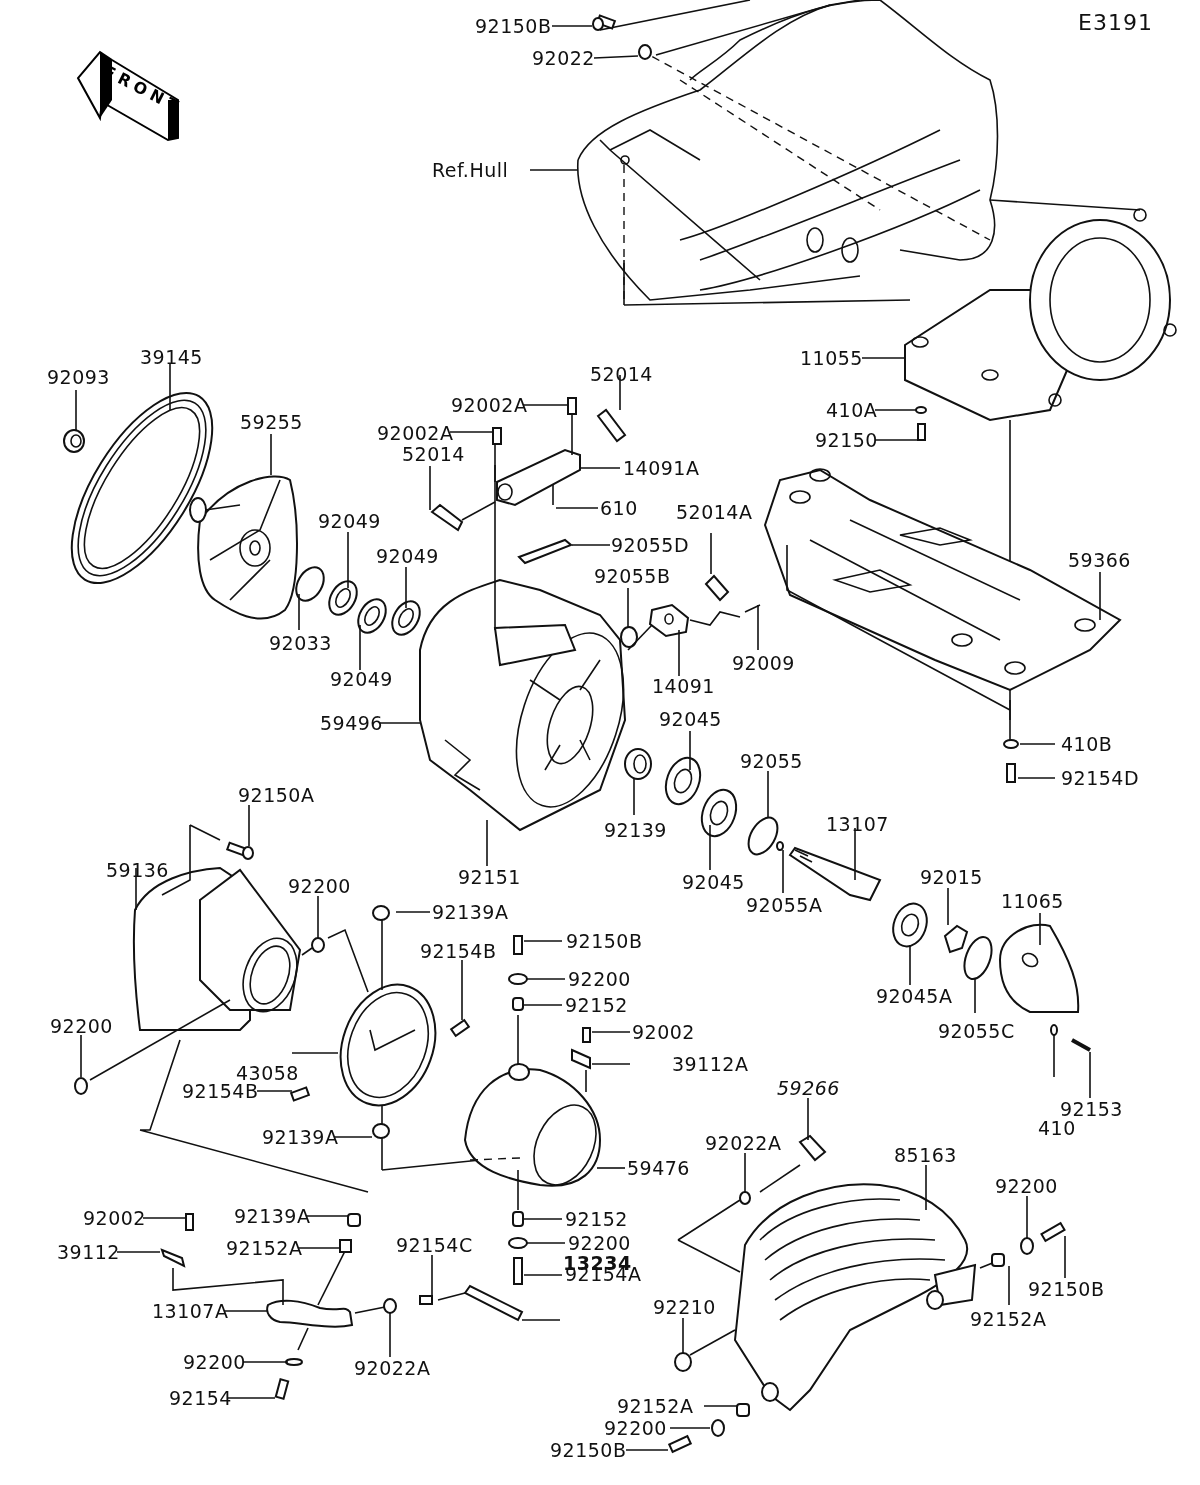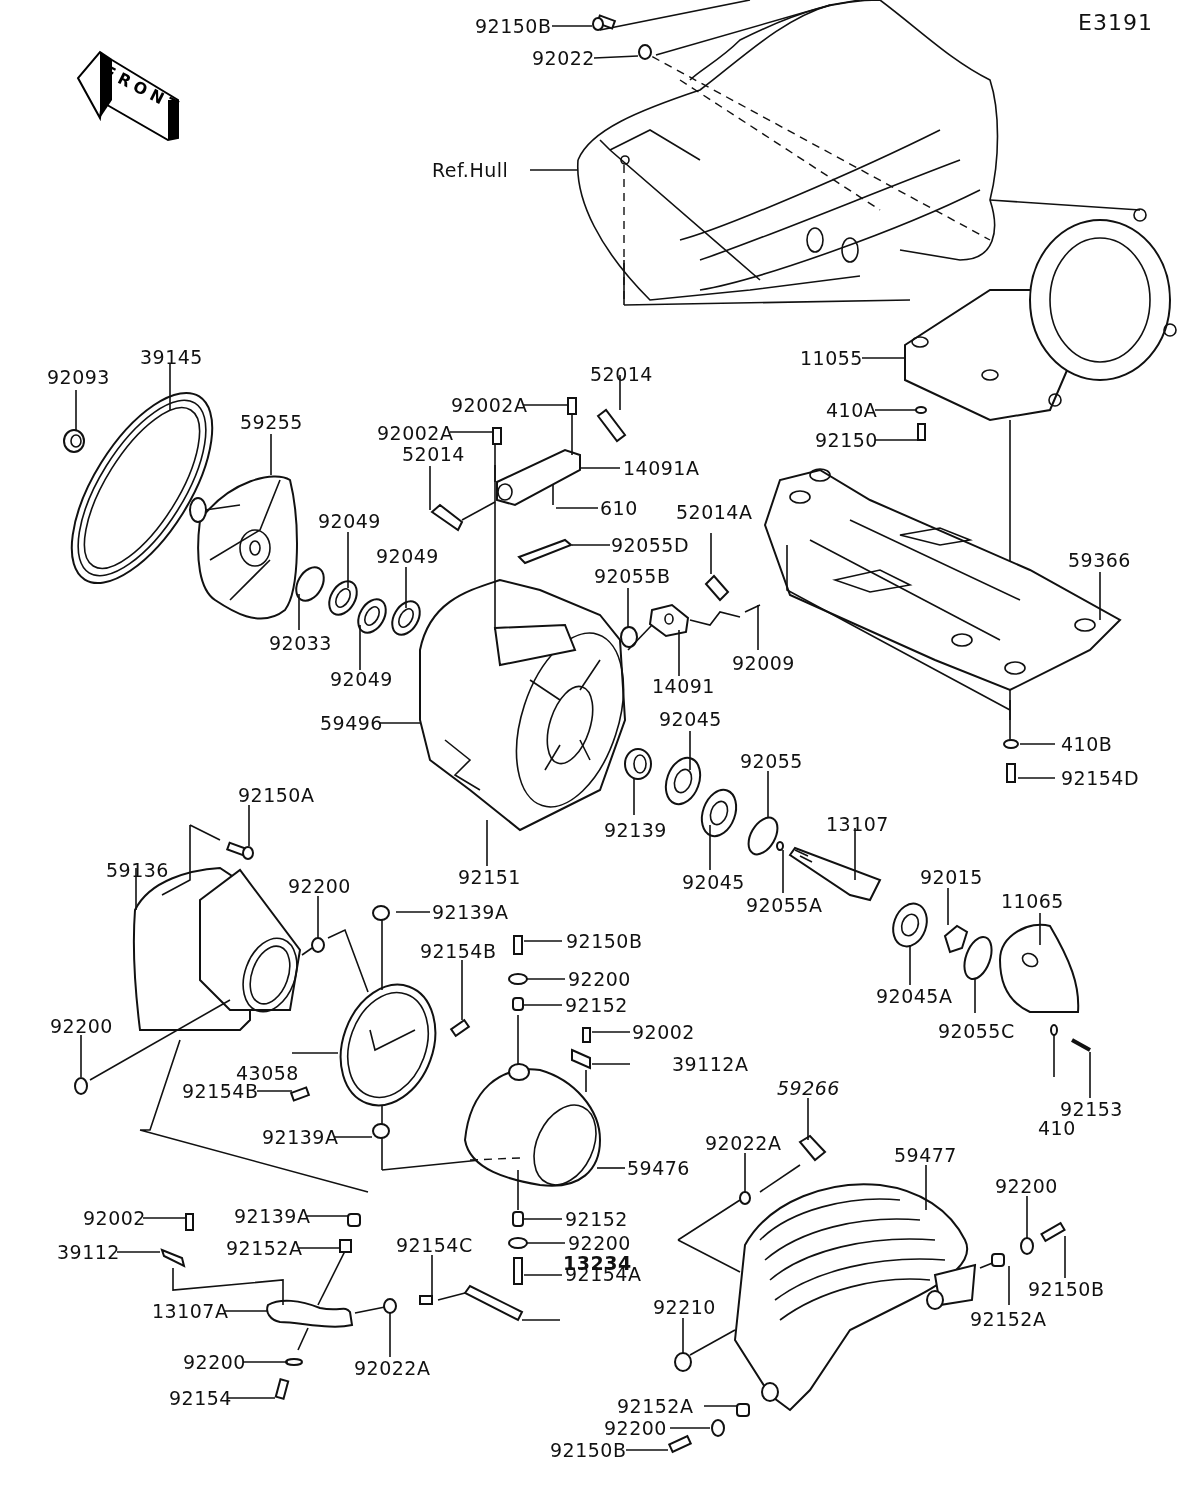--- a/index.html
+++ b/index.html
@@ -528,21 +528,21 @@
   <div class="lbl" style="left:57px; top:1243px;">39112</div>
   <div class="lbl" style="left:234px; top:1207px;">92139A</div>
   <div class="lbl" style="left:226px; top:1239px;">92152A</div>
   <div class="lbl" style="left:152px; top:1302px;">13107A</div>
   <div class="lbl" style="left:183px; top:1353px;">92200</div>
   <div class="lbl" style="left:354px; top:1359px;">92022A</div>
   <div class="lbl" style="left:169px; top:1389px;">92154</div>
 
   <div class="lbl" style="left:777px; top:1079px;font-style:italic;">59266</div>
   <div class="lbl" style="left:705px; top:1134px;">92022A</div>
-  <div class="lbl" style="left:894px; top:1146px;">59477</div>
+  <div class="lbl" style="left:894px; top:1146px;">85163</div>
   <div class="lbl" style="left:995px; top:1177px;">92200</div>
   <div class="lbl" style="left:1028px; top:1280px;">92150B</div>
   <div class="lbl" style="left:970px; top:1310px;">92152A</div>
   <div class="lbl" style="left:653px; top:1298px;">92210</div>
   <div class="lbl" style="left:617px; top:1397px;">92152A</div>
   <div class="lbl" style="left:604px; top:1419px;">92200</div>
   <div class="lbl" style="left:550px; top:1441px;">92150B</div>
 
 </div>
 

